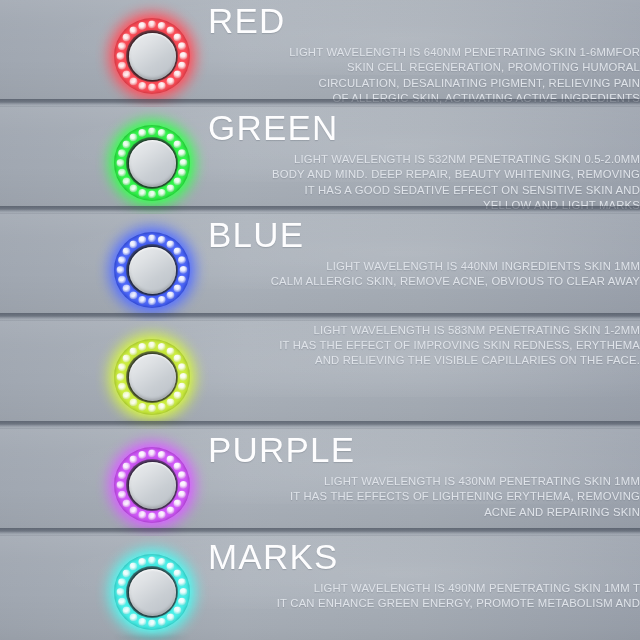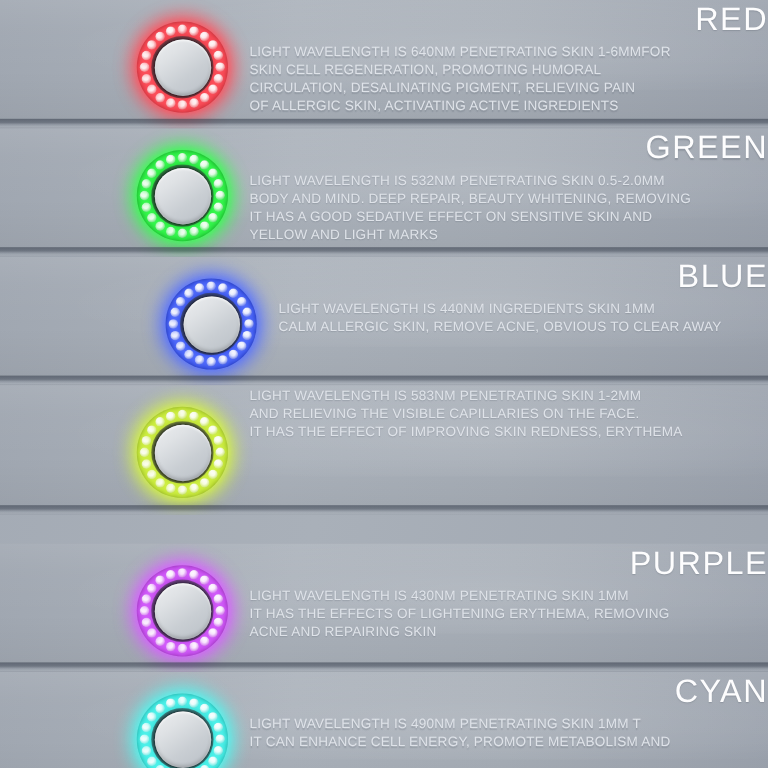--- a/index.html
+++ b/index.html
@@ -142,41 +142,41 @@
   }
 
   
   .text-col {
     position: relative;
     flex: 1 1 auto;
     padding-left: 8px;
     padding-top: 2px;
   }
   .color-title {
-    font-size: 27px;
+    font-size: 35px;
     font-weight: 300;
     letter-spacing: 1.2px;
     color: #fdfdfe;
     line-height: 1.06;
     margin: 0 0 6px 0;
     text-shadow: 0 1px 1px rgba(70,78,90,0.25);
-    text-align: right;
   }
   .desc {
     margin: 0;
     padding: 0;
     list-style: none;
   }
   .desc li {
     font-size: 11.3px;
     letter-spacing: 0.18px;
     line-height: 15.2px;
     color: #dfe3e9;
     white-space: nowrap;
     text-shadow: 0 1px 1px rgba(70,78,90,0.22);
+    text-align: right;
   }
 </style>
 </head>
 <body>
 
 <div id="page">
   <div id="panels">
       <div class="panel" style="height: 107px;">
         <div class="panel-bg"></div>
         <div class="panel-sheen"></div>
@@ -256,21 +256,21 @@
           <div class="color-title">GREEN</div>
           <ul class="desc">
             <li>LIGHT WAVELENGTH IS 532NM PENETRATING SKIN 0.5-2.0MM</li>
             <li>BODY AND MIND. DEEP REPAIR, BEAUTY WHITENING, REMOVING</li>
             <li>IT HAS A GOOD SEDATIVE EFFECT ON SENSITIVE SKIN AND</li>
             <li>YELLOW AND LIGHT MARKS</li>
           </ul>
         </div>
         <div class="panel-divider"></div>
       </div>
-      <div class="panel" style="height: 107px; padding-left: 24px;">
+      <div class="panel" style="height: 107px;">
         <div class="panel-bg"></div>
         <div class="panel-sheen"></div>
         <div class="icon-wrap">
           <div class="icon-shadow"></div>
           <div class="ring-glow" style="background: radial-gradient(circle, rgba(0, 0, 0, 0) 0%, rgba(0, 0, 0, 0) 44%, rgb(90, 116, 255) 62%, rgba(0, 0, 0, 0) 86%);"></div>
           <div class="ring-body" style="background: radial-gradient(circle at 50% 45%, rgb(16, 32, 140) 0%, rgb(42, 70, 232) 52%, rgb(42, 70, 232) 74%, rgb(16, 32, 140) 96%); box-shadow: rgb(90, 116, 255) 0px 0px 9px 1px, rgba(0, 0, 0, 0.35) 0px 0px 6px inset;"></div>
           <div class="ring-inner-dark"></div>
           <div class="leds">
             <div class="led" style="transform: translate(0px, -31.5px); box-shadow: rgb(90, 116, 255) 0px 0px 5px 2px;"></div>
             <div class="led" style="transform: translate(9.73px, -29.96px); box-shadow: rgb(90, 116, 255) 0px 0px 5px 2px;"></div>
@@ -332,27 +332,27 @@
             <div class="led" style="transform: translate(-29.96px, -9.73px); box-shadow: rgb(212, 242, 74) 0px 0px 5px 2px;"></div>
             <div class="led" style="transform: translate(-25.48px, -18.52px); box-shadow: rgb(212, 242, 74) 0px 0px 5px 2px;"></div>
             <div class="led" style="transform: translate(-18.52px, -25.48px); box-shadow: rgb(212, 242, 74) 0px 0px 5px 2px;"></div>
             <div class="led" style="transform: translate(-9.73px, -29.96px); box-shadow: rgb(212, 242, 74) 0px 0px 5px 2px;"></div>
           </div>
           <div class="lens"></div>
         </div>
         <div class="text-col">
           <ul class="desc">
             <li>LIGHT WAVELENGTH IS 583NM PENETRATING SKIN 1-2MM</li>
+            <li>IT HAS THE EFFECT OF IMPROVING SKIN REDNESS, ERYTHEMA</li>
             <li>AND RELIEVING THE VISIBLE CAPILLARIES ON THE FACE.</li>
-            <li>IT HAS THE EFFECT OF IMPROVING SKIN REDNESS, ERYTHEMA</li>
           </ul>
         </div>
         <div class="panel-divider"></div>
       </div>
-      <div class="panel" style="height: 107px; margin-top: 24px;">
+      <div class="panel" style="height: 107px;">
         <div class="panel-bg"></div>
         <div class="panel-sheen"></div>
         <div class="icon-wrap">
           <div class="icon-shadow"></div>
           <div class="ring-glow" style="background: radial-gradient(circle, rgba(0, 0, 0, 0) 0%, rgba(0, 0, 0, 0) 44%, rgb(214, 100, 255) 62%, rgba(0, 0, 0, 0) 86%);"></div>
           <div class="ring-body" style="background: radial-gradient(circle at 50% 45%, rgb(109, 18, 140) 0%, rgb(192, 64, 232) 52%, rgb(192, 64, 232) 74%, rgb(109, 18, 140) 96%); box-shadow: rgb(214, 100, 255) 0px 0px 9px 1px, rgba(0, 0, 0, 0.35) 0px 0px 6px inset;"></div>
           <div class="ring-inner-dark"></div>
           <div class="leds">
             <div class="led" style="transform: translate(0px, -31.5px); box-shadow: rgb(214, 100, 255) 0px 0px 5px 2px;"></div>
             <div class="led" style="transform: translate(9.73px, -29.96px); box-shadow: rgb(214, 100, 255) 0px 0px 5px 2px;"></div>
@@ -413,21 +413,21 @@
             <div class="led" style="transform: translate(-29.96px, 9.73px); box-shadow: rgb(86, 245, 238) 0px 0px 5px 2px;"></div>
             <div class="led" style="transform: translate(-31.5px, 0px); box-shadow: rgb(86, 245, 238) 0px 0px 5px 2px;"></div>
             <div class="led" style="transform: translate(-29.96px, -9.73px); box-shadow: rgb(86, 245, 238) 0px 0px 5px 2px;"></div>
             <div class="led" style="transform: translate(-25.48px, -18.52px); box-shadow: rgb(86, 245, 238) 0px 0px 5px 2px;"></div>
             <div class="led" style="transform: translate(-18.52px, -25.48px); box-shadow: rgb(86, 245, 238) 0px 0px 5px 2px;"></div>
             <div class="led" style="transform: translate(-9.73px, -29.96px); box-shadow: rgb(86, 245, 238) 0px 0px 5px 2px;"></div>
           </div>
           <div class="lens"></div>
         </div>
         <div class="text-col">
-          <div class="color-title">CYAN</div>
+          <div class="color-title">MARKS</div>
           <ul class="desc">
             <li>LIGHT WAVELENGTH IS 490NM PENETRATING SKIN 1MM T</li>
-            <li>IT CAN ENHANCE CELL ENERGY, PROMOTE METABOLISM AND</li>
+            <li>IT CAN ENHANCE GREEN ENERGY, PROMOTE METABOLISM AND</li>
           </ul>
         </div>
       </div>
     </div>
 </div>
 
 </body></html>

